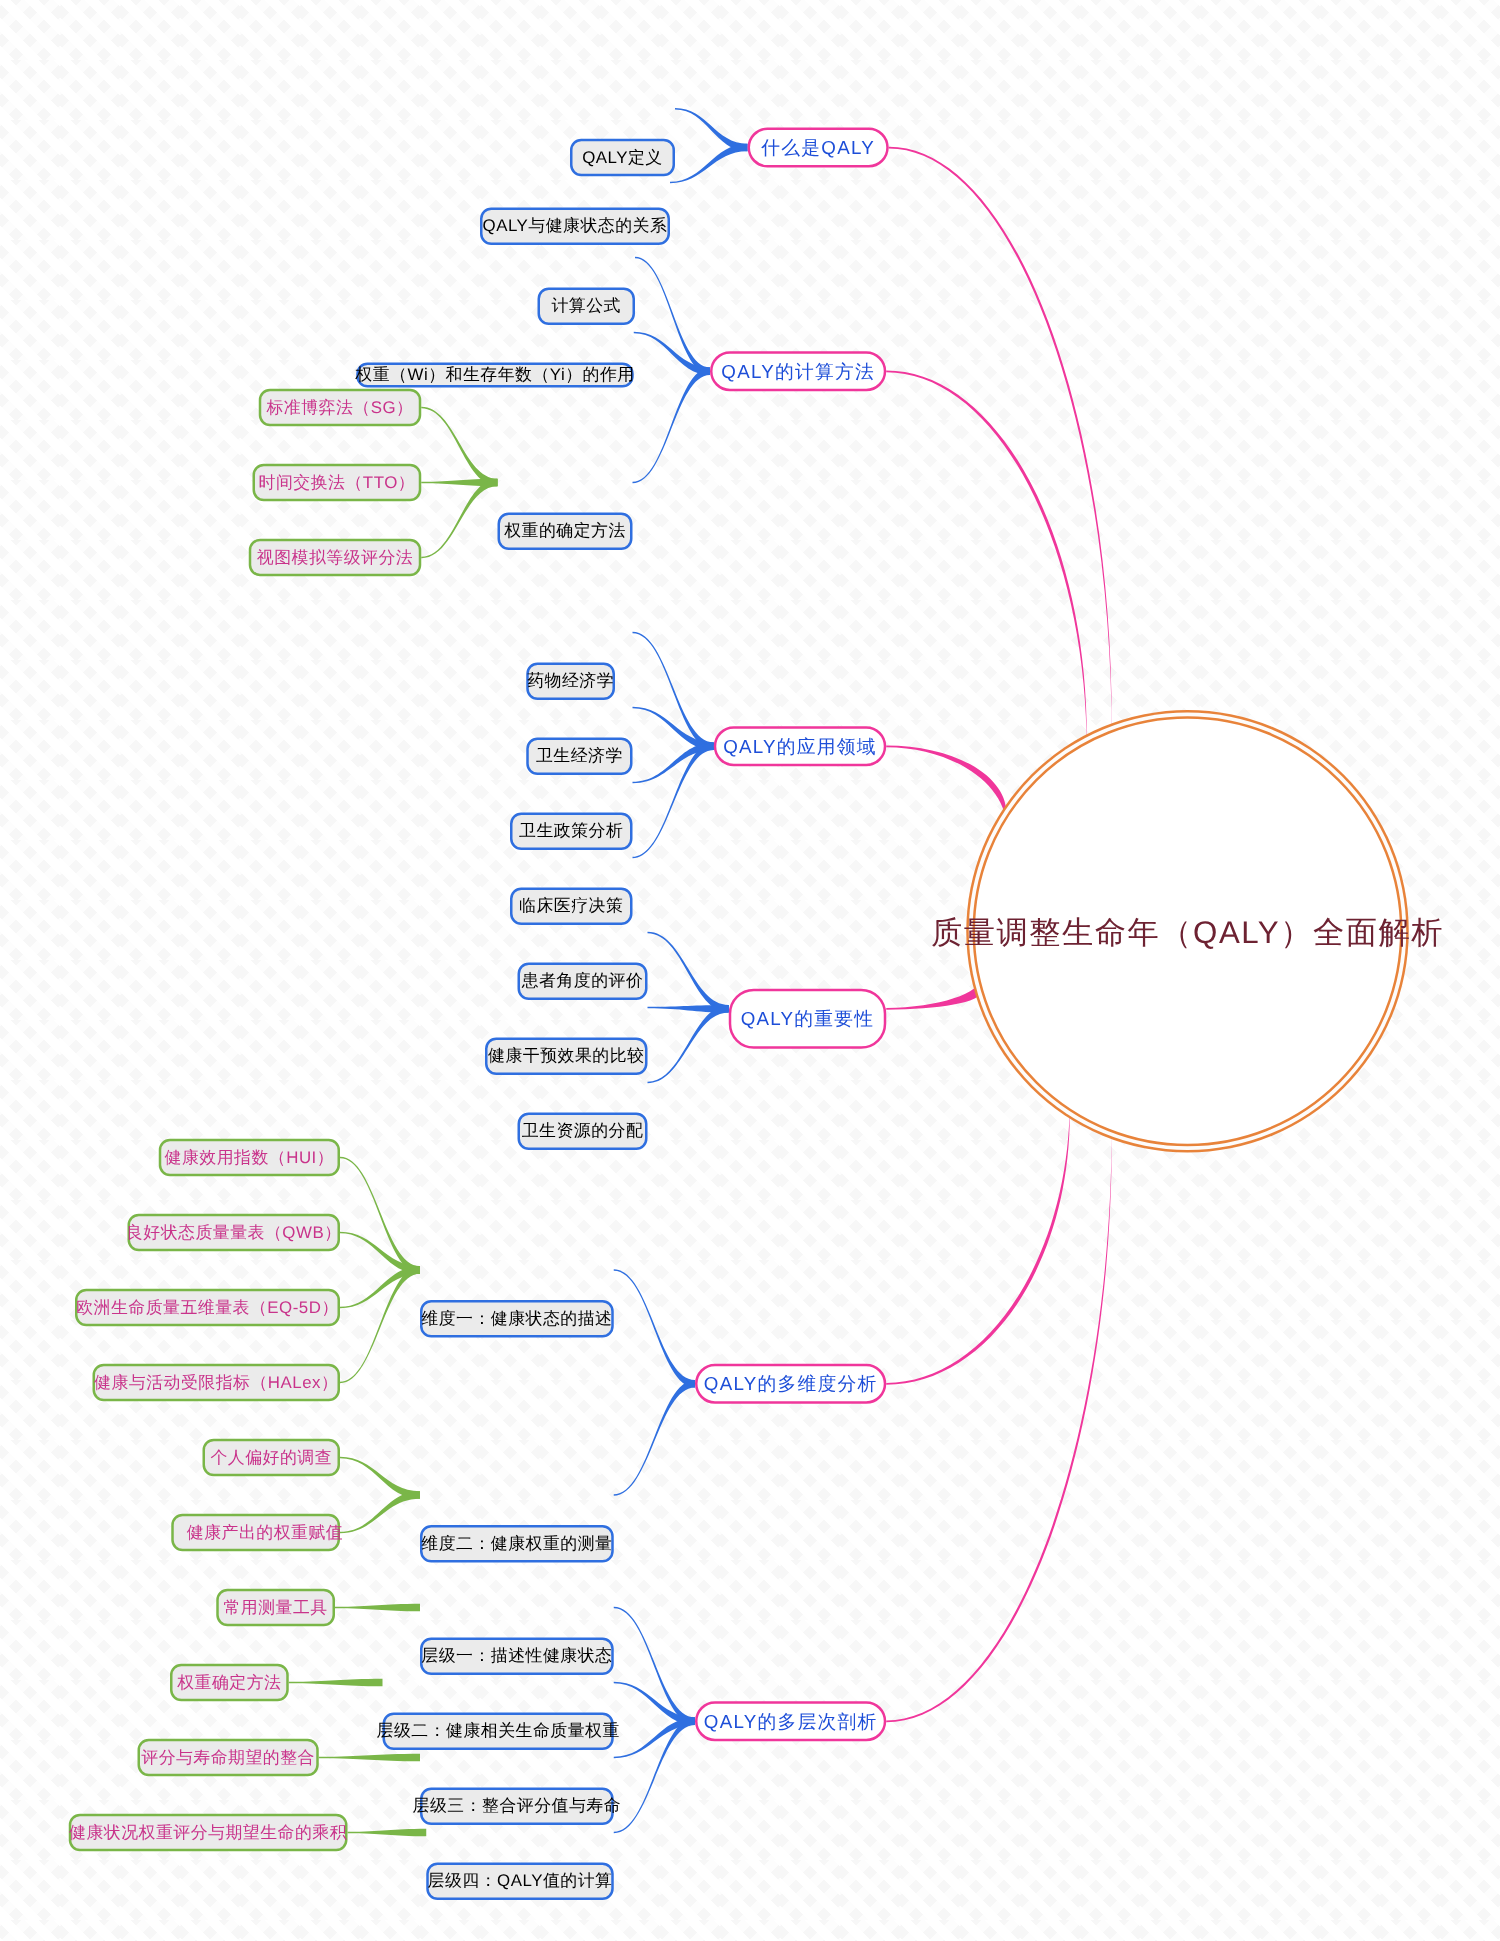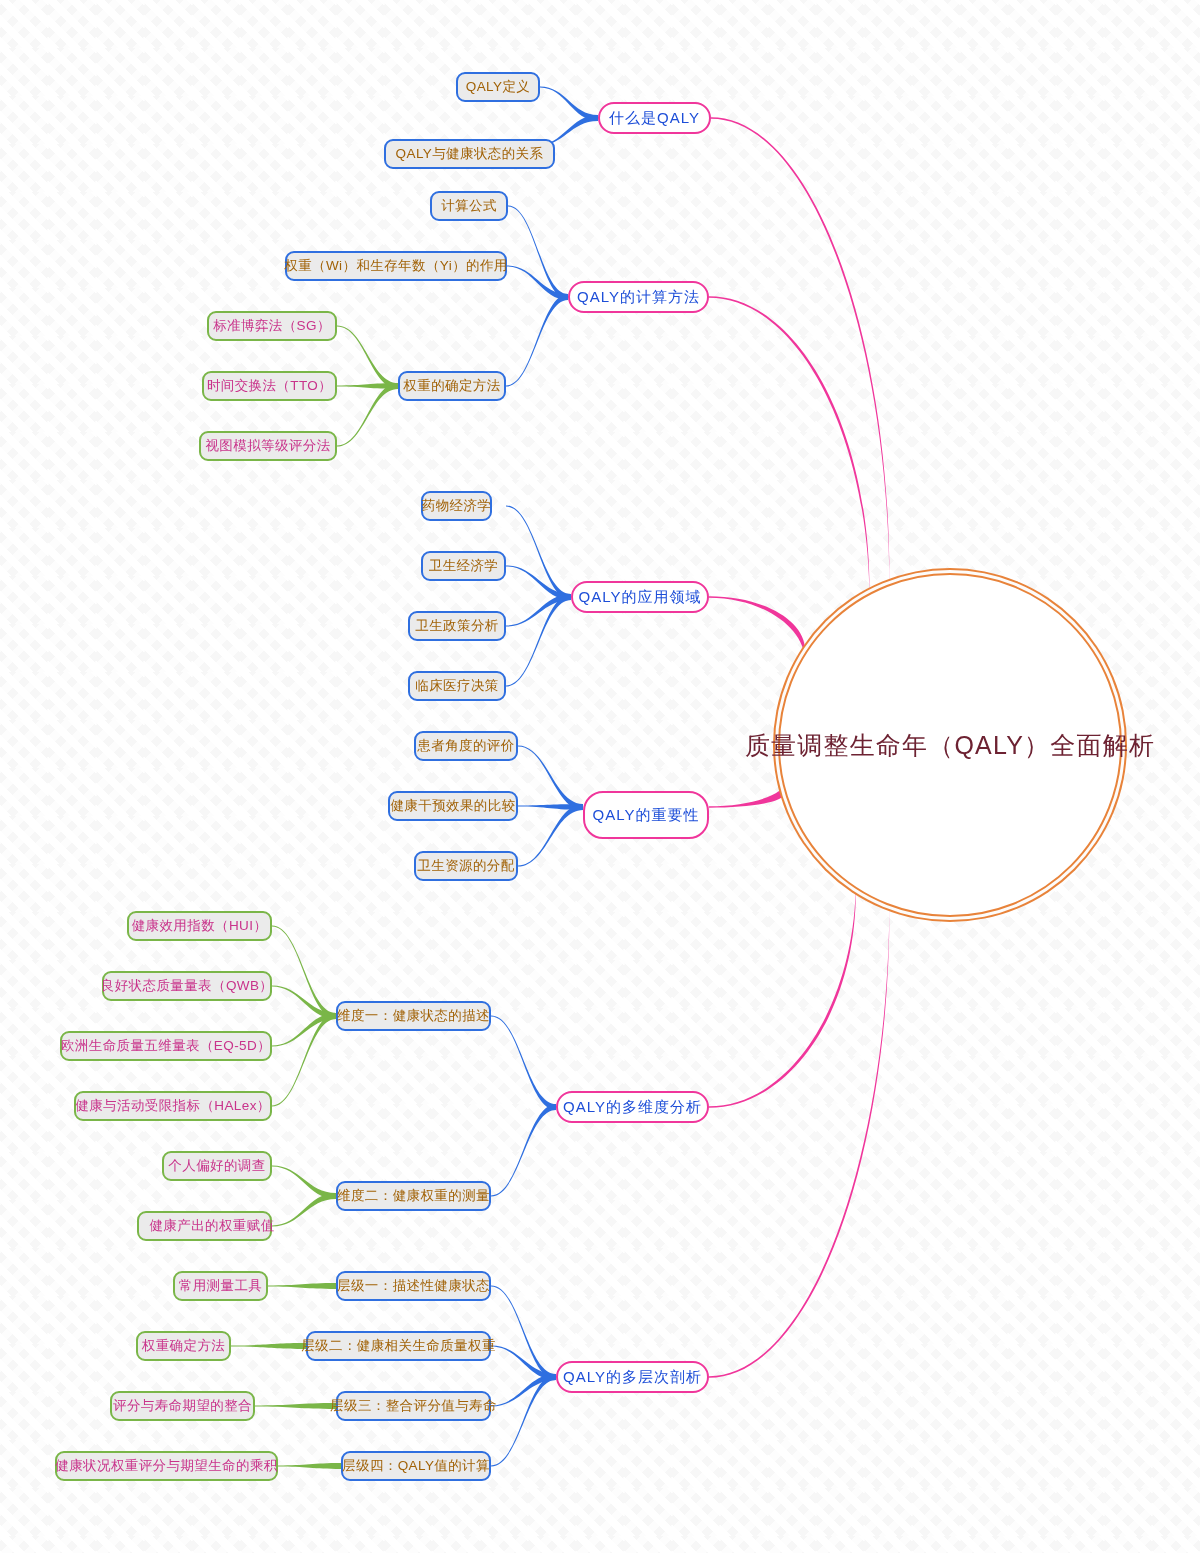--- a/index.html
+++ b/index.html
@@ -39,22 +39,23 @@
     color:#1d4ed8;
     font-size:15px;
     border-radius:20px;
     letter-spacing:1px;
   }
 
   
   .lv2{
     border:2px solid #2f6fe0;
     background:#ebebeb;
-    color:#a16207;
+    color:#000000;
     font-size:13.5px;
+    margin-top:39px;
   }
 
   
   .lv3{
     border:2px solid #7ab648;
     background:#ebebeb;
     color:#c9338b;
     font-size:13.5px;
   }
 </style>
@@ -97,24 +98,24 @@
       <path d="M 556 1374 C 526.75 1374 520.25 1345.45 491 1345.45 L 491 1346.55 C 520.25 1346.55 526.75 1380 556 1380 Z" fill="#2f6fe0" stroke="none"></path>
       <path d="M 306 1343 C 272.25 1343 264.75 1345.45 231 1345.45 L 231 1346.55 C 264.75 1346.55 272.25 1349 306 1349 Z" fill="#7ab648" stroke="none"></path>
       <path d="M 556 1374 C 526.75 1374 520.25 1405.45 491 1405.45 L 491 1406.55 C 520.25 1406.55 526.75 1380 556 1380 Z" fill="#2f6fe0" stroke="none"></path>
       <path d="M 336 1403 C 299.55 1403 291.45 1405.45 255 1405.45 L 255 1406.55 C 291.45 1406.55 299.55 1409 336 1409 Z" fill="#7ab648" stroke="none"></path>
       <path d="M 556 1374 C 526.75 1374 520.25 1465.45 491 1465.45 L 491 1466.55 C 520.25 1466.55 526.75 1380 556 1380 Z" fill="#2f6fe0" stroke="none"></path>
       <path d="M 341 1463 C 312.65 1463 306.35 1465.45 278 1465.45 L 278 1466.55 C 306.35 1466.55 312.65 1469 341 1469 Z" fill="#7ab648" stroke="none"></path>
     </svg>
 <div class="node root" style="left: 778px; top: 573px; width: 344px; height: 344px;">质量调整生命年（QALY）全面解析</div>
     <div class="node lv1" style="left: 598px; top: 102px; width: 113px; height: 32px;">什么是QALY</div>
     <div class="node lv2" style="left: 456px; top: 72px; width: 84px; height: 30px;">QALY定义</div>
-    <div class="node lv2" style="left: 384px; top: 139px; width: 171px; height: 30px;">QALY与健康状态的关系</div>
+    <div class="node lv2" style="left: 384px; top: 127px; width: 152px; height: 30px;">QALY与健康状态的关系</div>
     <div class="node lv1" style="left: 568px; top: 281px; width: 141px; height: 32px;">QALY的计算方法</div>
     <div class="node lv2" style="left: 430px; top: 191px; width: 78px; height: 30px;">计算公式</div>
-    <div class="node lv2" style="left: 285px; top: 251px; width: 222px; height: 30px;">权重（Wi）和生存年数（Yi）的作用</div>
+    <div class="node lv2" style="left: 285px; top: 251px; width: 222px; height: 20px;">权重（Wi）和生存年数（Yi）的作用</div>
     <div class="node lv2" style="left: 398px; top: 371px; width: 108px; height: 30px;">权重的确定方法</div>
     <div class="node lv3" style="left: 207px; top: 311px; width: 130px; height: 30px;">标准博弈法（SG）</div>
     <div class="node lv3" style="left: 202px; top: 371px; width: 135px; height: 30px;">时间交换法（TTO）</div>
     <div class="node lv3" style="left: 199px; top: 431px; width: 138px; height: 30px;">视图模拟等级评分法</div>
     <div class="node lv1" style="left: 571px; top: 581px; width: 138px; height: 32px;">QALY的应用领域</div>
     <div class="node lv2" style="left: 421px; top: 491px; width: 71px; height: 30px;">药物经济学</div>
     <div class="node lv2" style="left: 421px; top: 551px; width: 85px; height: 30px;">卫生经济学</div>
     <div class="node lv2" style="left: 408px; top: 611px; width: 98px; height: 30px;">卫生政策分析</div>
     <div class="node lv2" style="left: 408px; top: 671px; width: 98px; height: 30px;">临床医疗决策</div>
     <div class="node lv1" style="left: 583px; top: 791px; width: 126px; height: 48px;">QALY的重要性</div>

